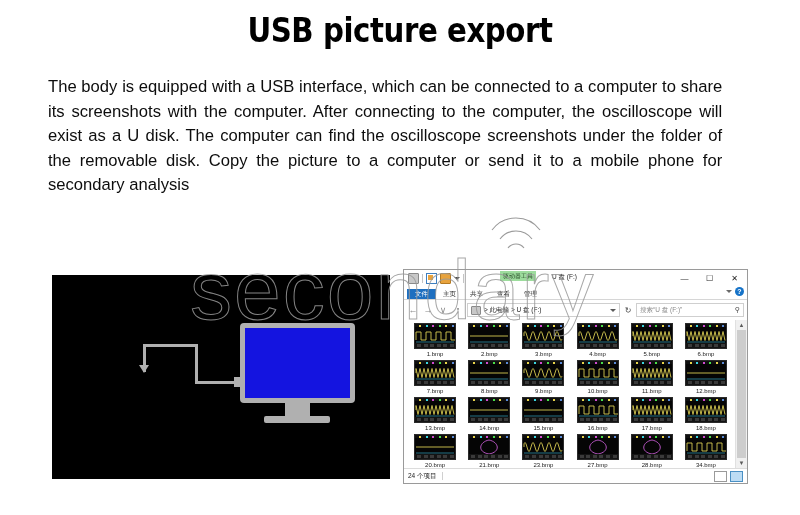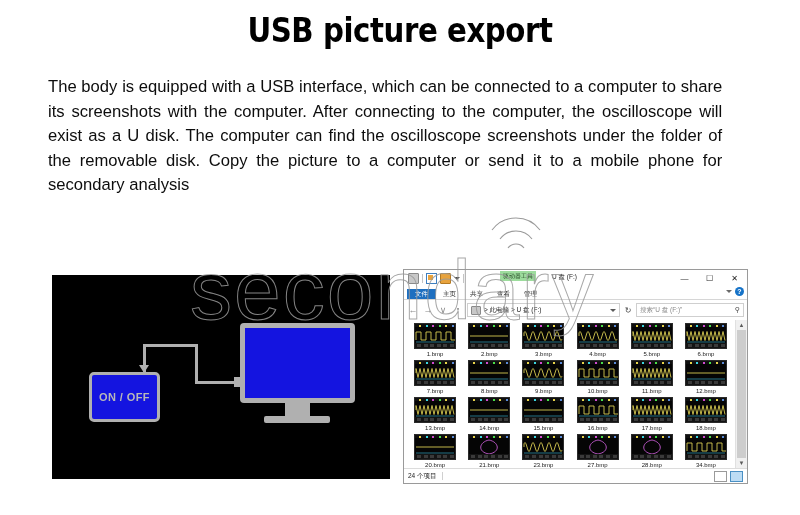--- a/index.html
+++ b/index.html
@@ -446,23 +446,20 @@
 </div>
 
 <div class="illustration">
   <div class="cable cable-h1"></div>
   <div class="cable cable-v1"></div>
   <div class="cable cable-v2"></div>
   <div class="cable cable-h2"></div>
   <div class="cable cable-plug"></div>
   <div class="cable-arrow"></div>
 
-  <div class="device-box">
-    <span class="device-label">ON / OFF</span>
-  </div>
 
   <div class="monitor">
     <div class="monitor-screen"></div>
   </div>
   <div class="monitor-neck"></div>
   <div class="monitor-base"></div>
 </div>
 
 <div class="explorer">
 

